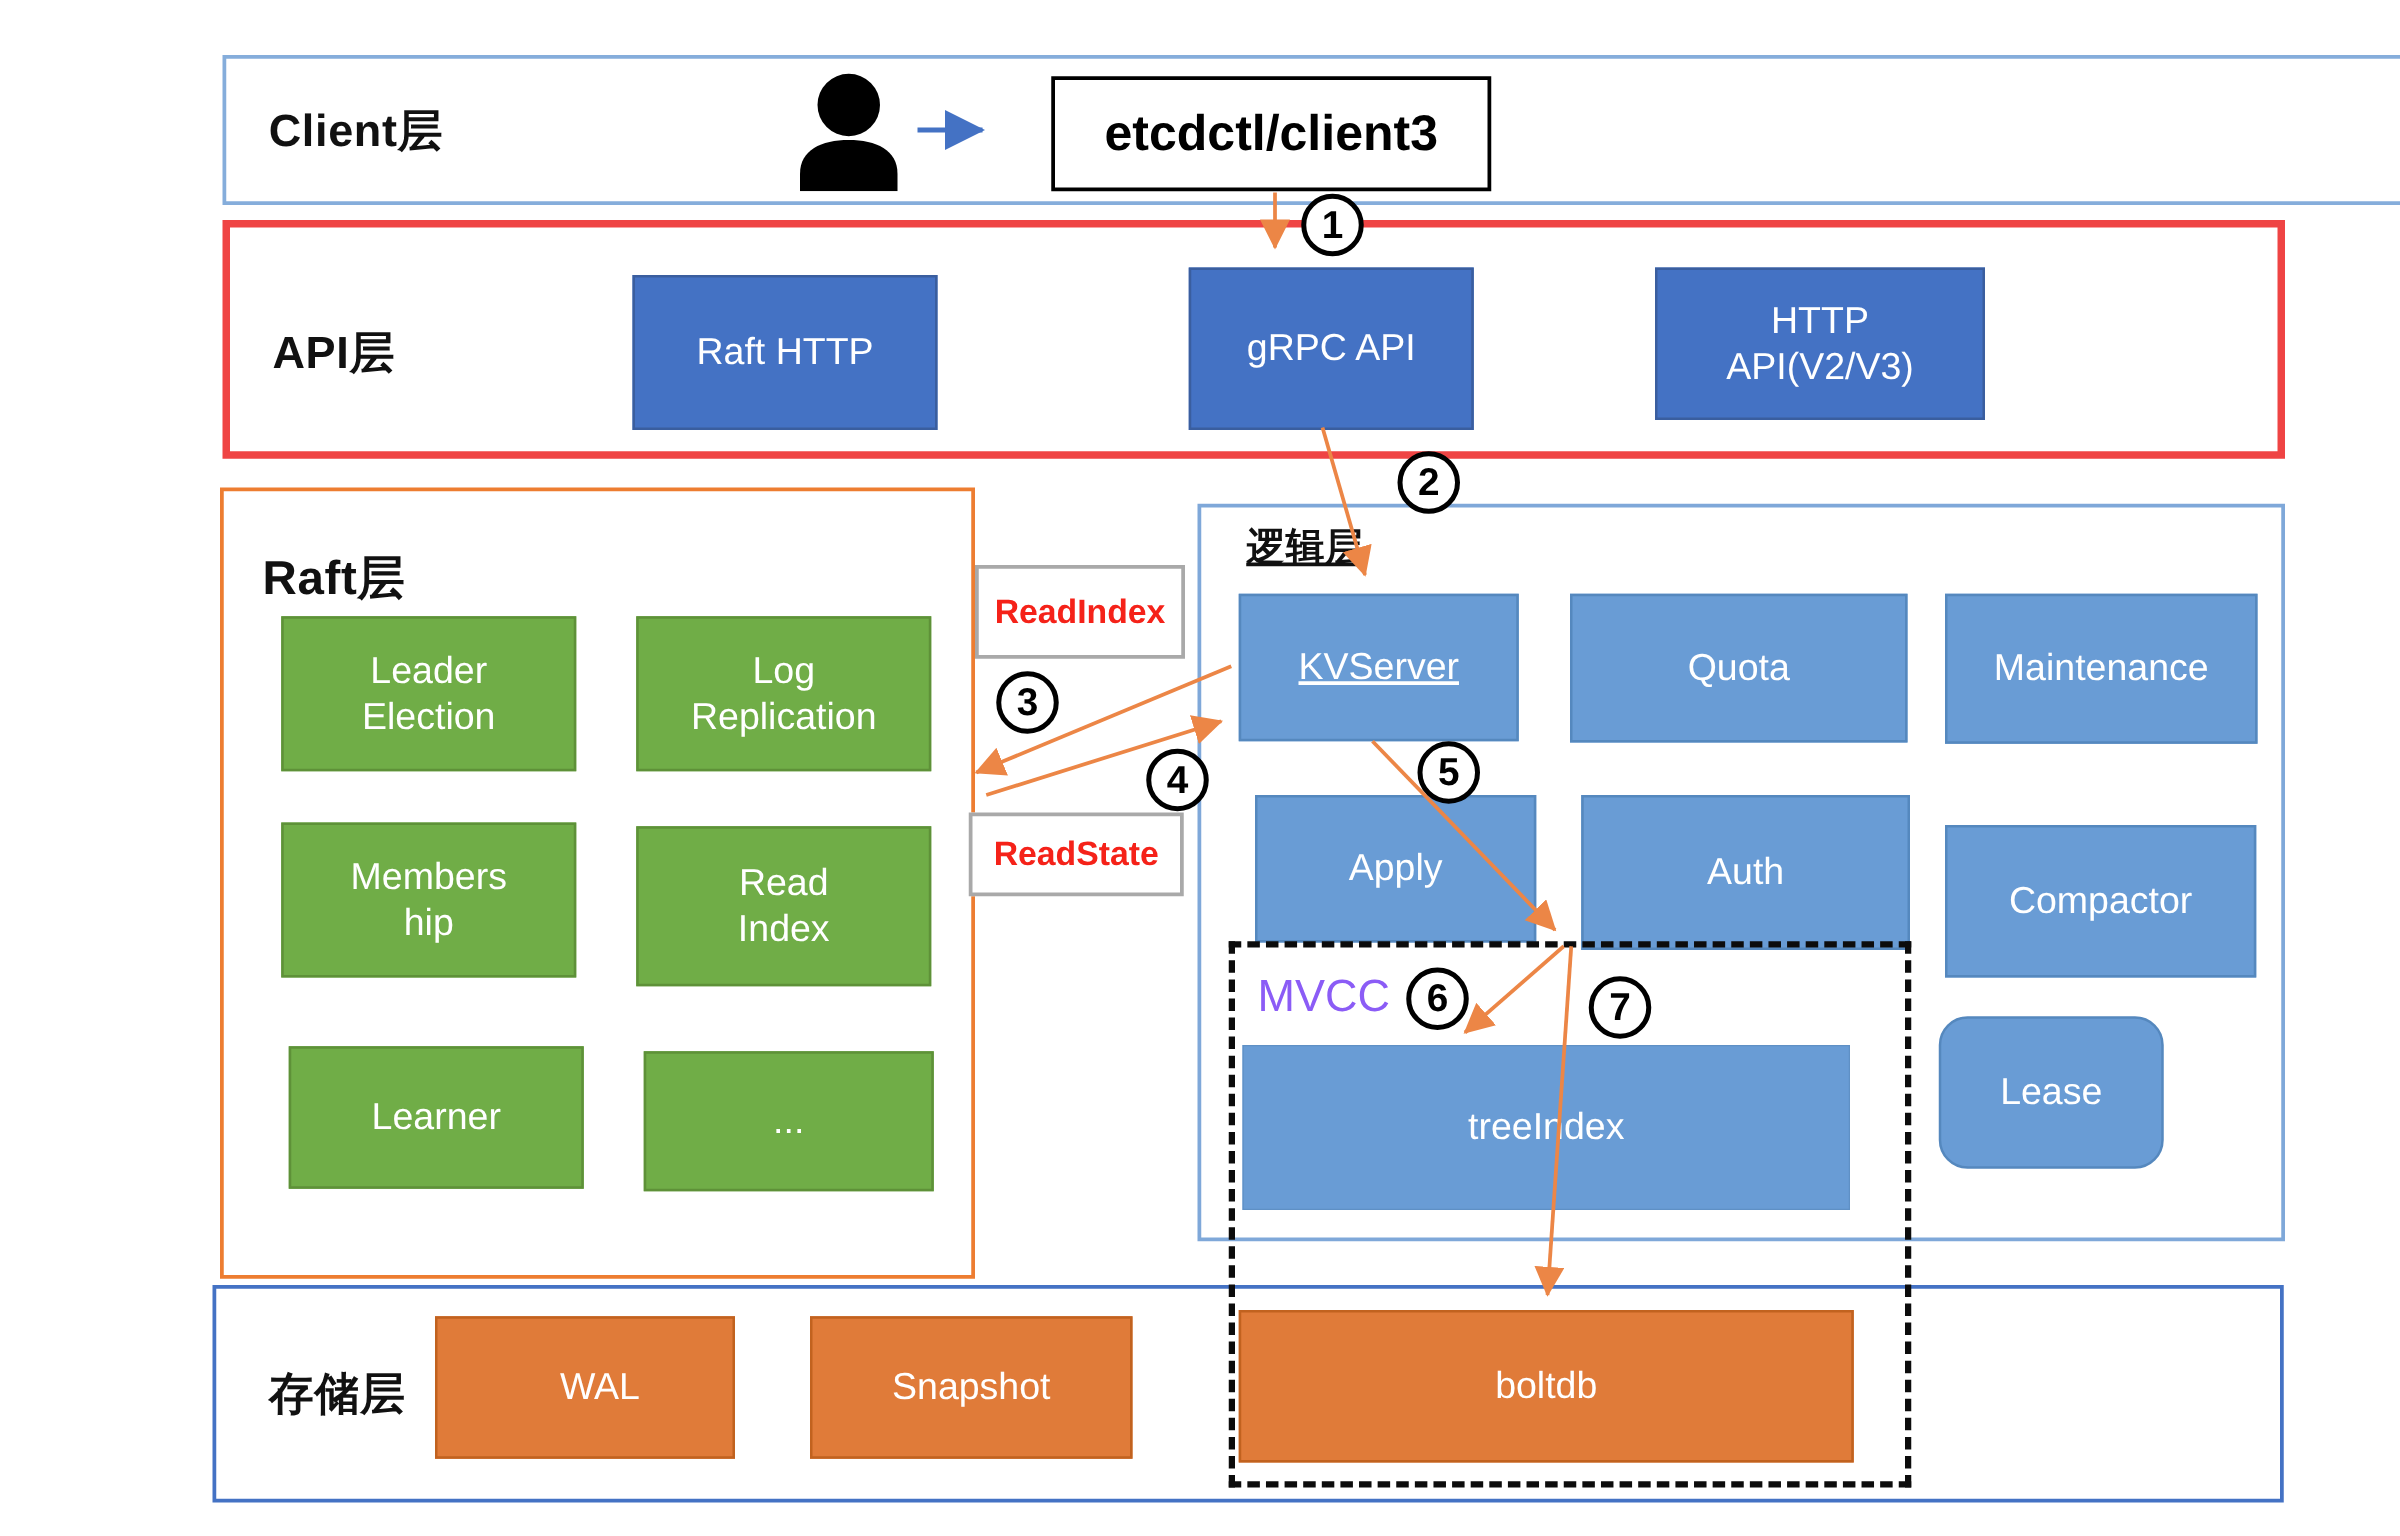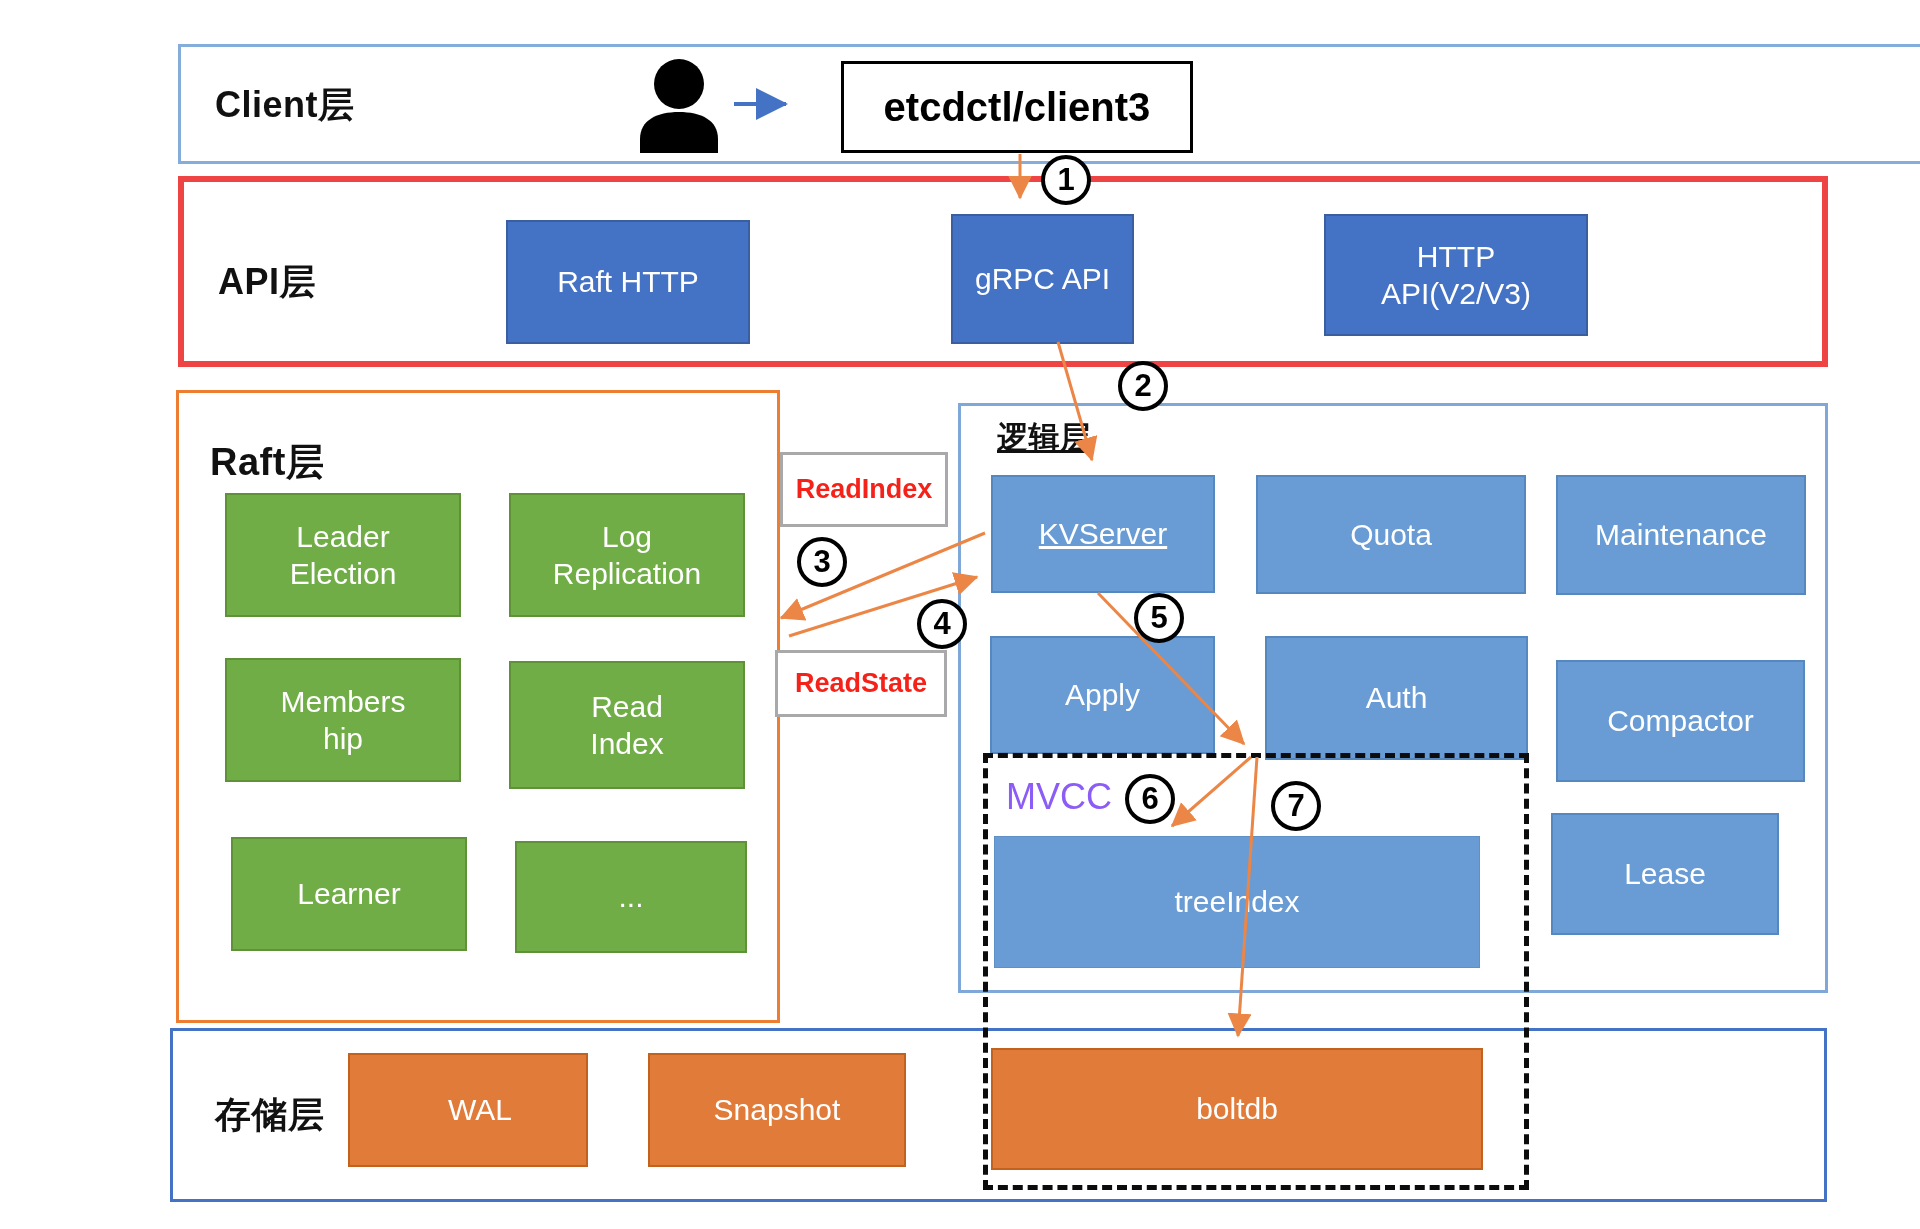--- a/index.html
+++ b/index.html
@@ -71,21 +71,21 @@
     <div class="plainbox" style="left:660px;top:14px;width:352px;height:92px;">
       <span>etcdctl/client3</span>
     </div>
   </div>
 
   <div class="abs layer" style="left:178px;top:176px;width:1650px;height:191px;border:6px solid #ef4444;">
     <div class="layer-label" style="left:34px;top:76px;">API层</div>
     <div class="cbox blue-dark" style="left:322px;top:38px;width:244px;height:124px;">
       <span>Raft HTTP</span>
     </div>
-    <div class="cbox blue-dark" style="left:767px;top:32px;width:183px;height:130px;">
+    <div class="cbox blue-dark" style="left:767px;top:32px;width:228px;height:130px;">
       <span>gRPC API</span>
     </div>
     <div class="cbox blue-dark" style="left:1140px;top:32px;width:264px;height:122px;">
       <span>HTTP
 API(V2/V3)</span>
     </div>
   </div>
 
   <div class="abs layer" style="left:176px;top:390px;width:604px;height:633px;border:3px solid #ED7D31;">
     <div class="layer-label" style="left:31px;top:44px;font-size:38px;">Raft层</div>
@@ -117,30 +117,30 @@
     <div class="layer-label" style="left:36px;top:11px;font-size:31px;text-decoration:underline;">逻辑层</div>
     <div class="cbox blue-light" style="left:30px;top:69px;width:224px;height:118px;text-decoration:underline;">
       <span>KVServer</span>
     </div>
     <div class="cbox blue-light" style="left:295px;top:69px;width:270px;height:119px;">
       <span>Quota</span>
     </div>
     <div class="cbox blue-light" style="left:595px;top:69px;width:250px;height:120px;">
       <span>Maintenance</span>
     </div>
-    <div class="cbox blue-light" style="left:29px;top:230px;width:225px;height:118px;">
+    <div class="cbox blue-light" style="left:43px;top:230px;width:225px;height:118px;">
       <span>Apply</span>
     </div>
     <div class="cbox blue-light" style="left:304px;top:230px;width:263px;height:124px;">
       <span>Auth</span>
     </div>
     <div class="cbox blue-light" style="left:595px;top:230px;width:249px;height:122px;margin-top:24px;">
       <span>Compactor</span>
     </div>
-    <div class="cbox blue-light" style="left:590px;top:407px;width:228px;height:122px;">
+    <div class="cbox blue-light" style="left:590px;top:407px;width:180px;height:122px;border-radius:23px;">
       <span>Lease</span>
     </div>
   </div>
 
   <div class="abs layer" style="left:170px;top:1028px;width:1657px;height:174px;border:3px solid #4472C4;">
     <div class="layer-label" style="left:42px;top:60px;">存储层</div>
     <div class="cbox orange" style="left:175px;top:22px;width:240px;height:114px;padding-left:24px;">
       <span>WAL</span>
     </div>
     <div class="cbox orange" style="left:475px;top:22px;width:258px;height:114px;">

